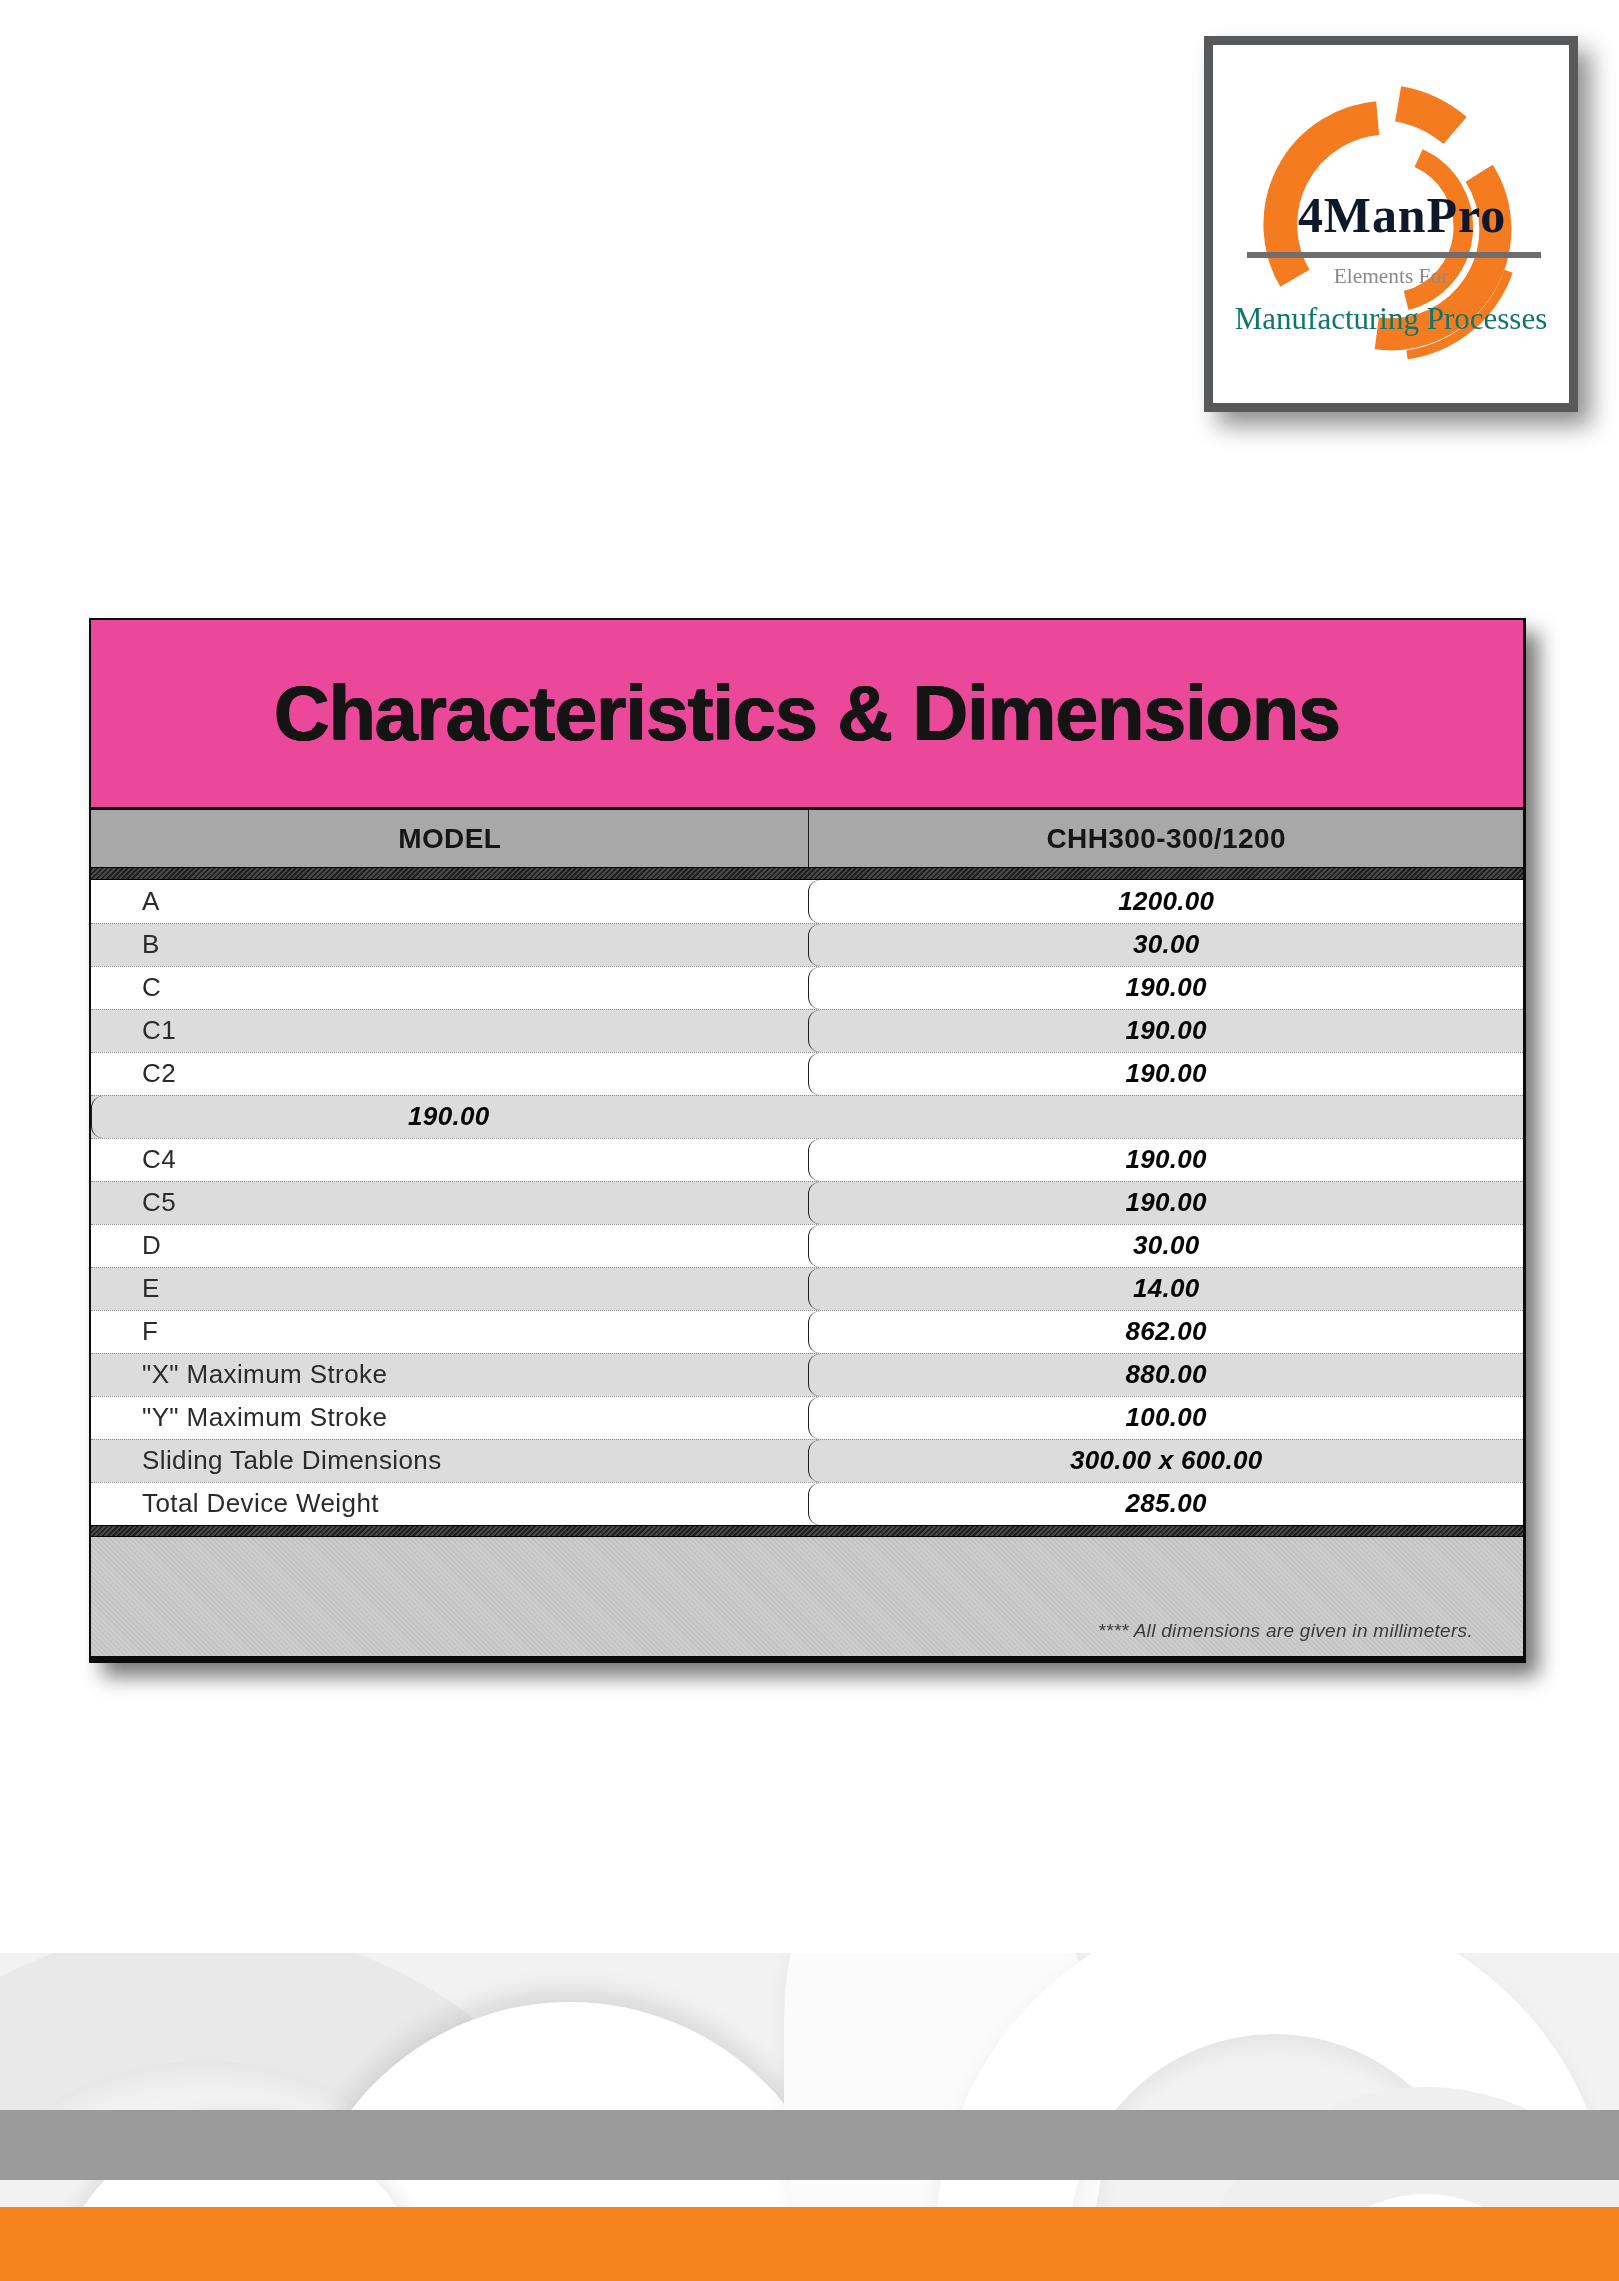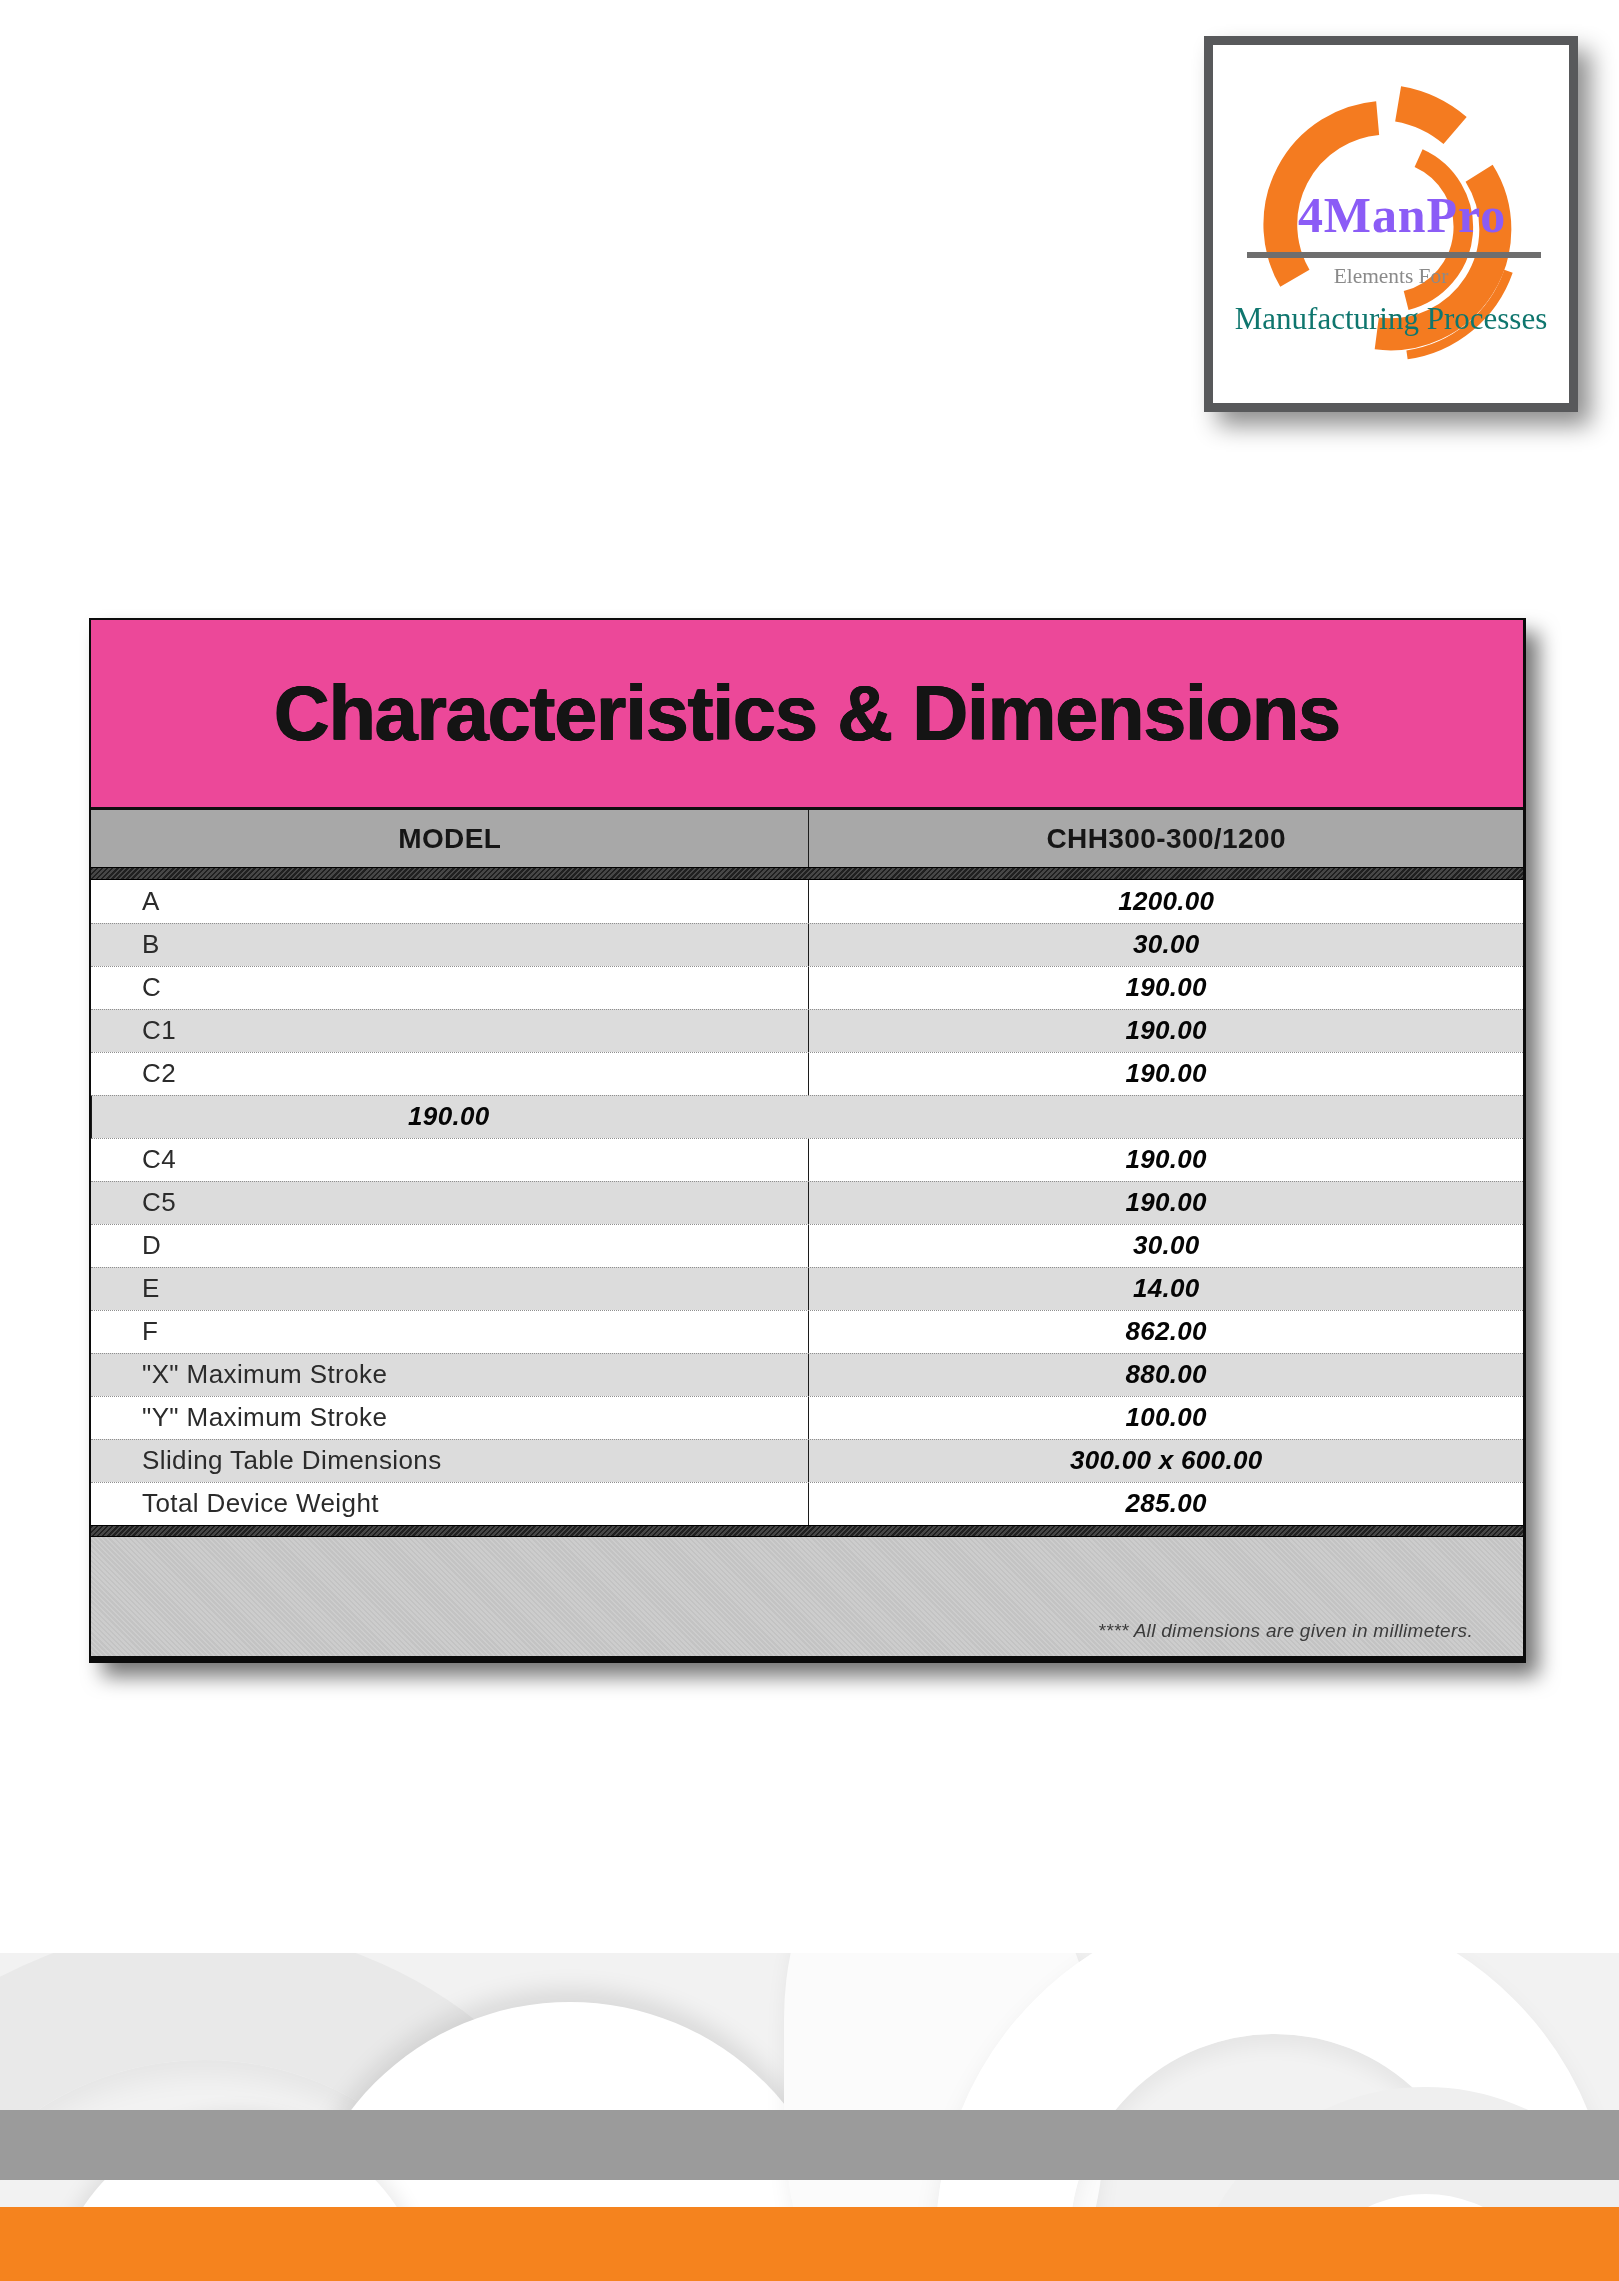--- a/index.html
+++ b/index.html
@@ -19,21 +19,21 @@
     width:374px;height:376px;
     background:#ffffff;
     border:9px solid #58595b;
     box-shadow:12.5px 14.3px 23px rgba(0,0,0,0.45);
   }
   .logo-rings{position:absolute;left:0;top:0;width:100%;height:100%;}
   .logo-brand{
     position:absolute;left:0;top:141px;width:100%;
     text-align:center;
     font-family:"Liberation Serif", serif;
-    font-weight:700;font-size:50px;color:#8b5cf6;
+    font-weight:700;font-size:50px;color:#0f172a;
     letter-spacing:0.9px;
     padding-left:22px;
   }
   .logo-rule{
     position:absolute;left:34px;top:207px;width:294px;height:6.2px;
     background:#6e6e6e;
   }
   .logo-tag1,.logo-tag2{
     position:absolute;width:100%;text-align:center;
     font-family:"Liberation Serif", serif;
@@ -81,20 +81,21 @@
   .row{height:43px;display:flex;align-items:stretch;background:#ffffff;}
   .row.alt{background:#dcdcdc;}
   .row + .row{border-top:0.9px dotted #8f8f8f;}
   .rlabel{
     padding-left:51px;font-size:26px;color:#2b2b2b;
     font-weight:400;letter-spacing:0.4px;
   }
   .rvalue{
     font-size:26px;font-style:italic;font-weight:700;color:#050505;
     letter-spacing:0.3px;
+    border-radius:12px;
   }
   .panel-footer{
     height:119px;
     background:#c7c7c7;
     background-image:repeating-linear-gradient(45deg,rgba(255,255,255,0.10) 0 1.8px,rgba(0,0,0,0.02) 1.8px 3.6px);
     position:relative;
   }
   .footnote{
     position:absolute;right:50px;bottom:14.3px;
     font-size:19px;font-style:italic;color:#3b3b3b;

